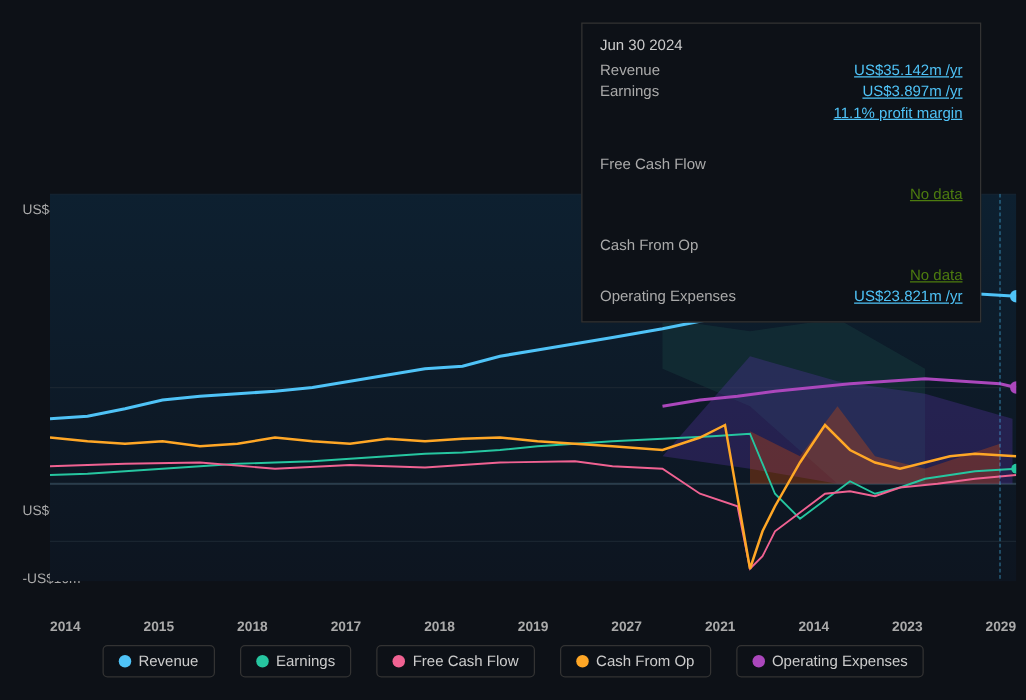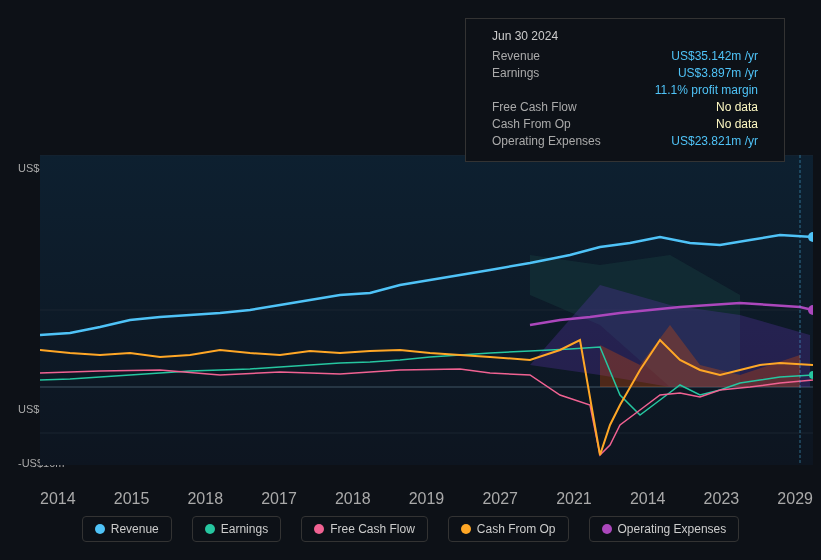--- a/index.html
+++ b/index.html
@@ -16,21 +16,21 @@
       height: 560px;
       position: relative;
       background: #0d1117;
     }
     .tooltip-box {
       position: absolute;
       top: 18px;
       left: 465px;
       background: #0d1117;
       border: 1px solid #333;
-      padding: 10px 26px;
+      padding: 10px 14px;
       z-index: 10;
       min-width: 320px;
     }
     .tooltip-date {
       color: #ccc;
       font-size: 12px;
       margin-bottom: 6px;
     }
     .tooltip-row {
       display: flex;
@@ -38,23 +38,24 @@
       align-items: center;
       margin-bottom: 3px;
       font-size: 12px;
     }
     .tooltip-label {
       color: #aaa;
       min-width: 130px;
     }
     .tooltip-value {
       color: #ccc;
+      text-decoration: underline;
     }
     .tooltip-value.blue { color: #4fc3f7; }
-    .tooltip-value.nodata { color: #fef9c3; }
+    .tooltip-value.nodata { color: #4d7c0f; margin-top: 48px; }
     .y-axis-label {
       position: absolute;
       color: #aaa;
       font-size: 11px;
     }
     .y-label-top {
       top: 162px;
       left: 18px;
     }
     .y-label-zero {
@@ -90,21 +91,22 @@
       width: 10px;
       height: 10px;
       border-radius: 50%;
     }
     .legend-label {
       color: #ccc;
       font-size: 12px;
     }
     .x-label {
       color: #aaa;
-      font-size: 16px;
+      font-size: 11px;
+      font-weight: bold;
     }
   </style>
 </head>
 <body>
 
 <div class="chart-container">
 
   <div class="tooltip-box">
     <div class="tooltip-date">Jun 30 2024</div>
     <div class="tooltip-row">

